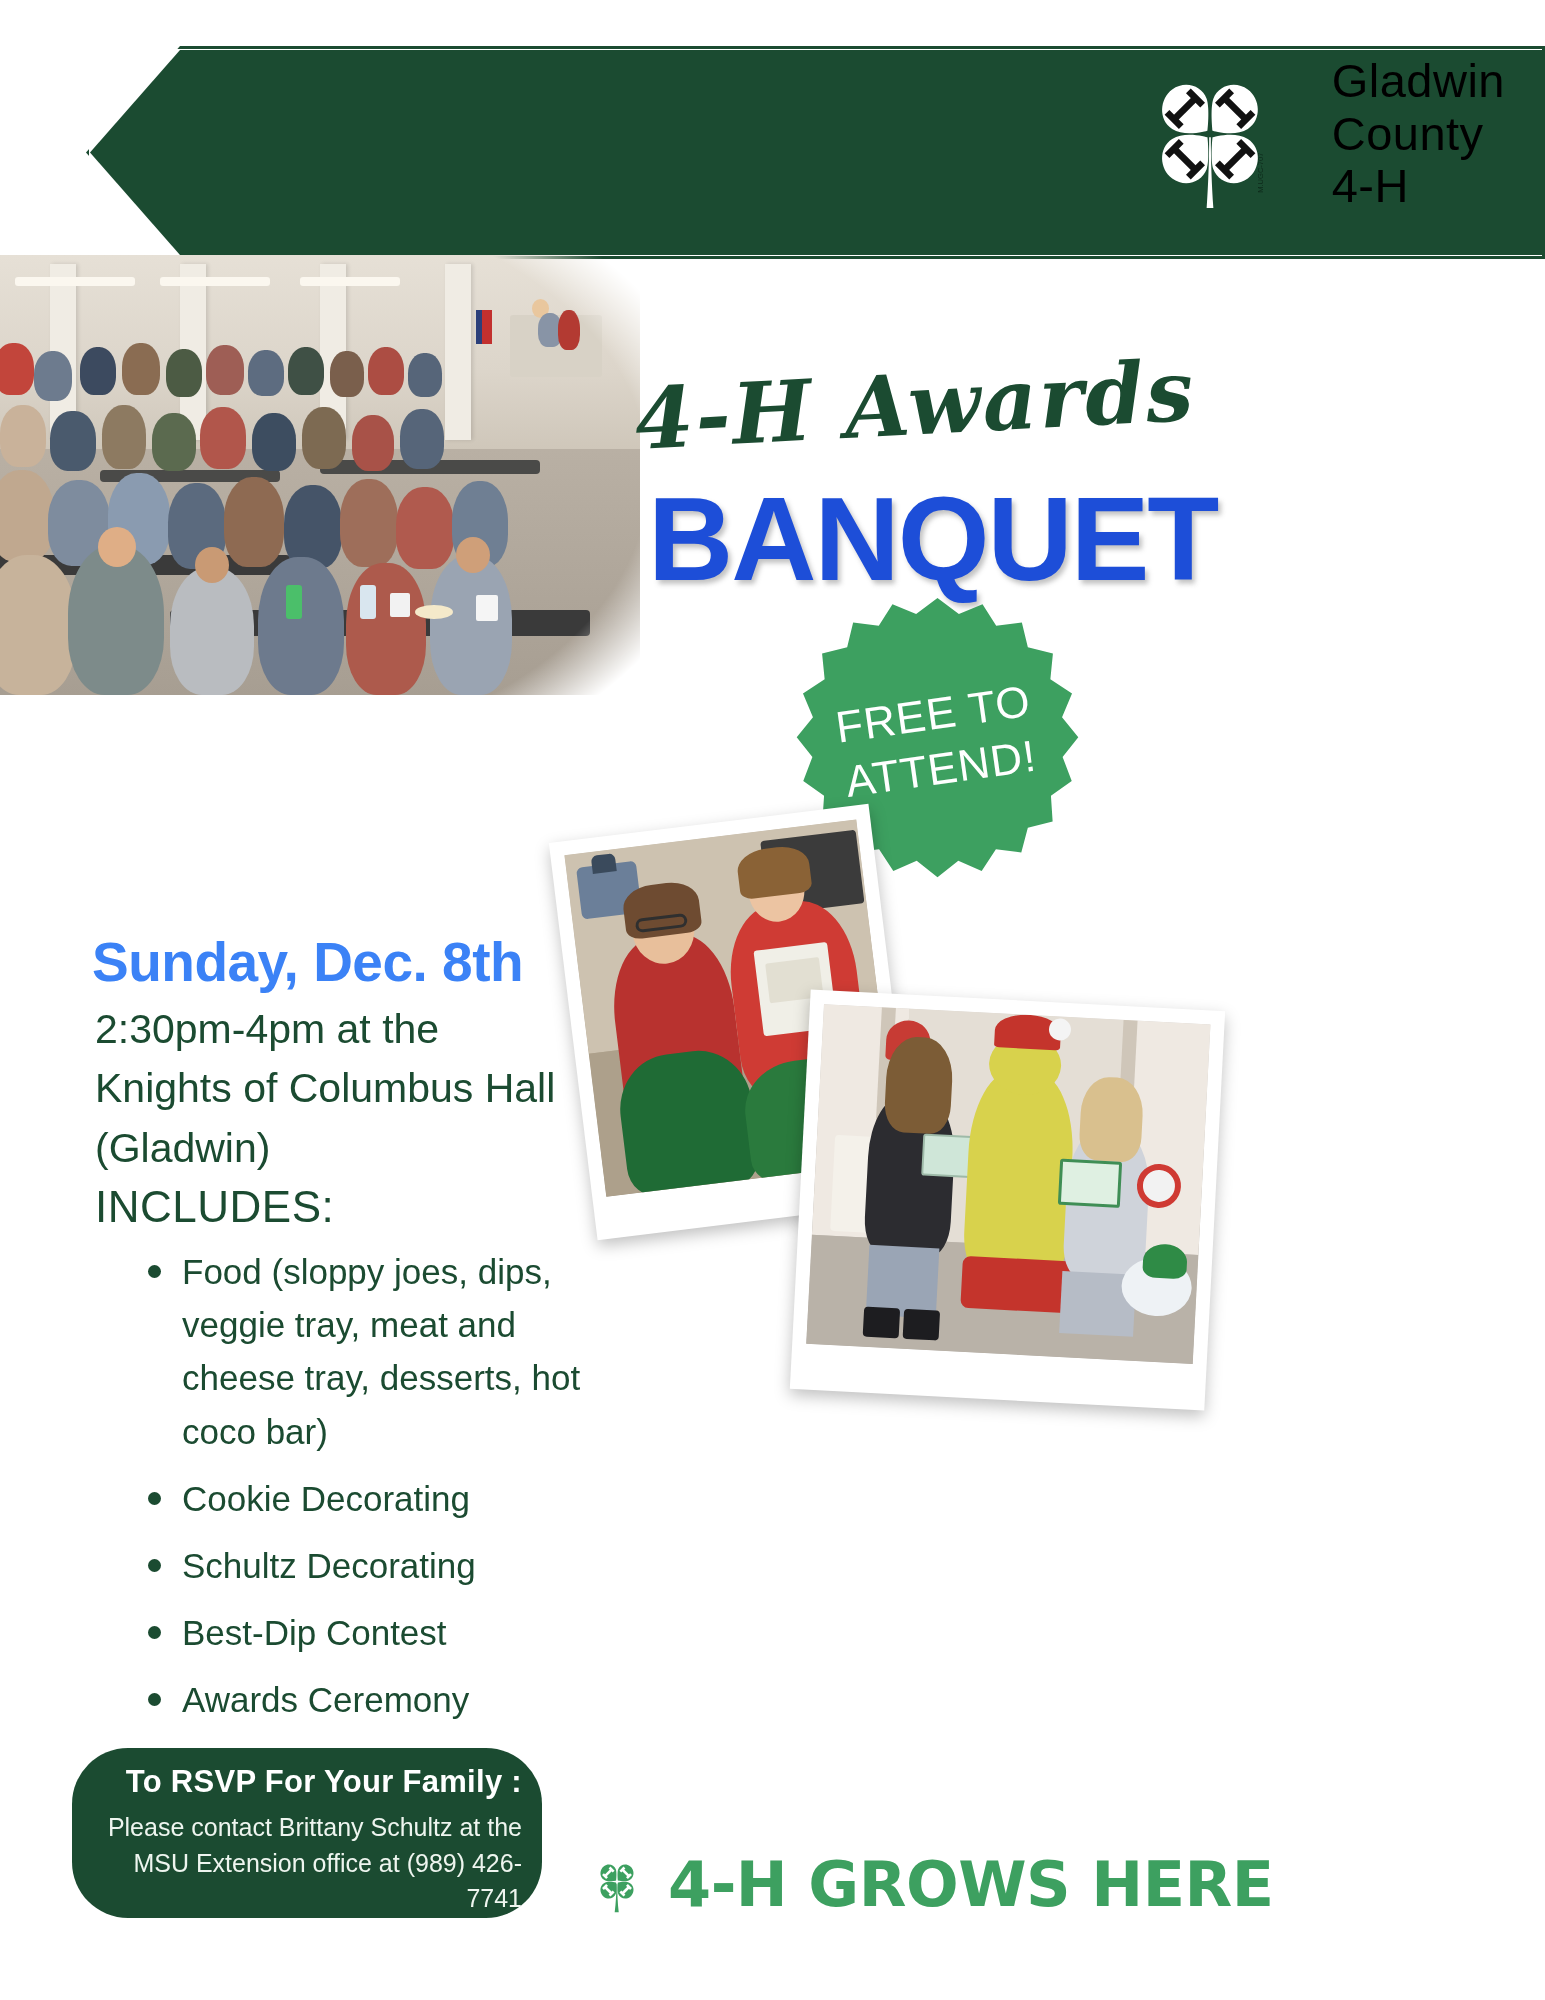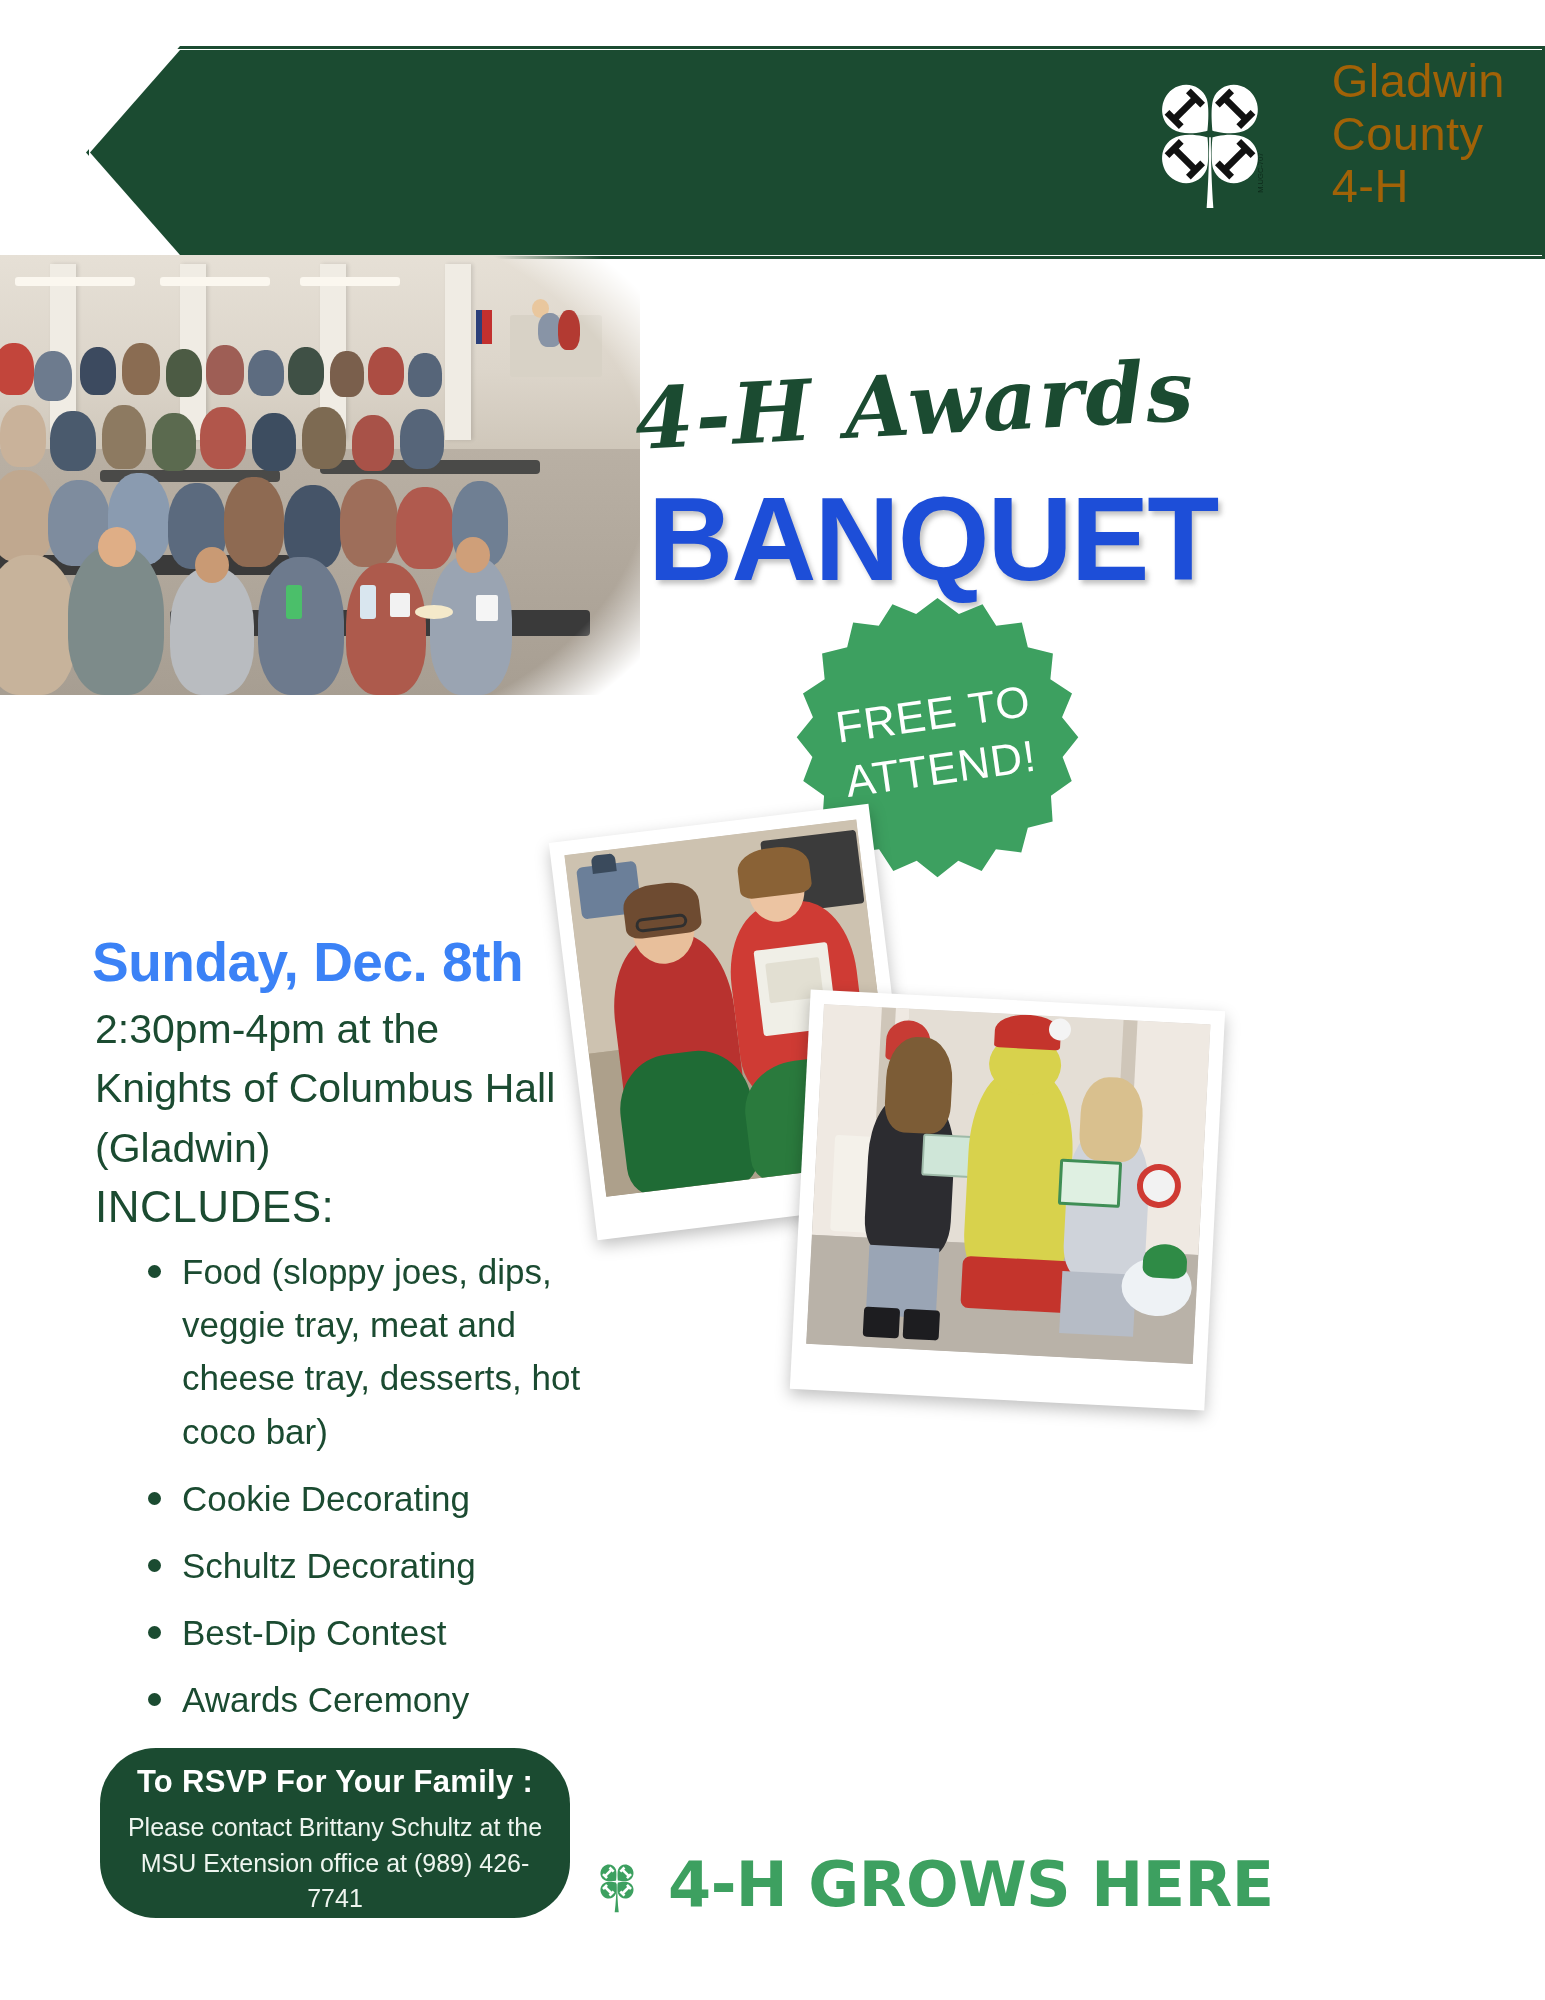--- a/index.html
+++ b/index.html
@@ -28,21 +28,21 @@
     background:transparent;
     pointer-events:none;
   }
   #header-inner{
     position:absolute;
     right:40px; top:50px;
     display:flex; align-items:center; gap:38px;
   }
   .clover-wrap{ position:relative; width:168px; height:168px; }
   #org-name{
-    color:#a16207;
+    color:#000000;
     font-size:47px;
     line-height:1.12;
     font-weight:400;
     letter-spacing:0.5px;
     text-align:left;
   }
   #org-name span{ display:block; white-space:nowrap; }
 
   
   #banquet-photo{
@@ -177,22 +177,21 @@
   }
 
   
   #rsvp-box{
     position:absolute;
     left:72px; top:1748px;
     width:470px; height:170px;
     background:#1b4b31;
     border-radius:56px;
     padding:16px 20px 10px;
-    text-align:center;
-    margin-left:28px;
+    text-align:right;
   }
   #rsvp-title{
     color:#ffffff;
     font-size:31px;
     font-weight:bold;
     letter-spacing:0.3px;
     margin-bottom:10px;
   }
   #rsvp-body{
     color:#eef5ef;

